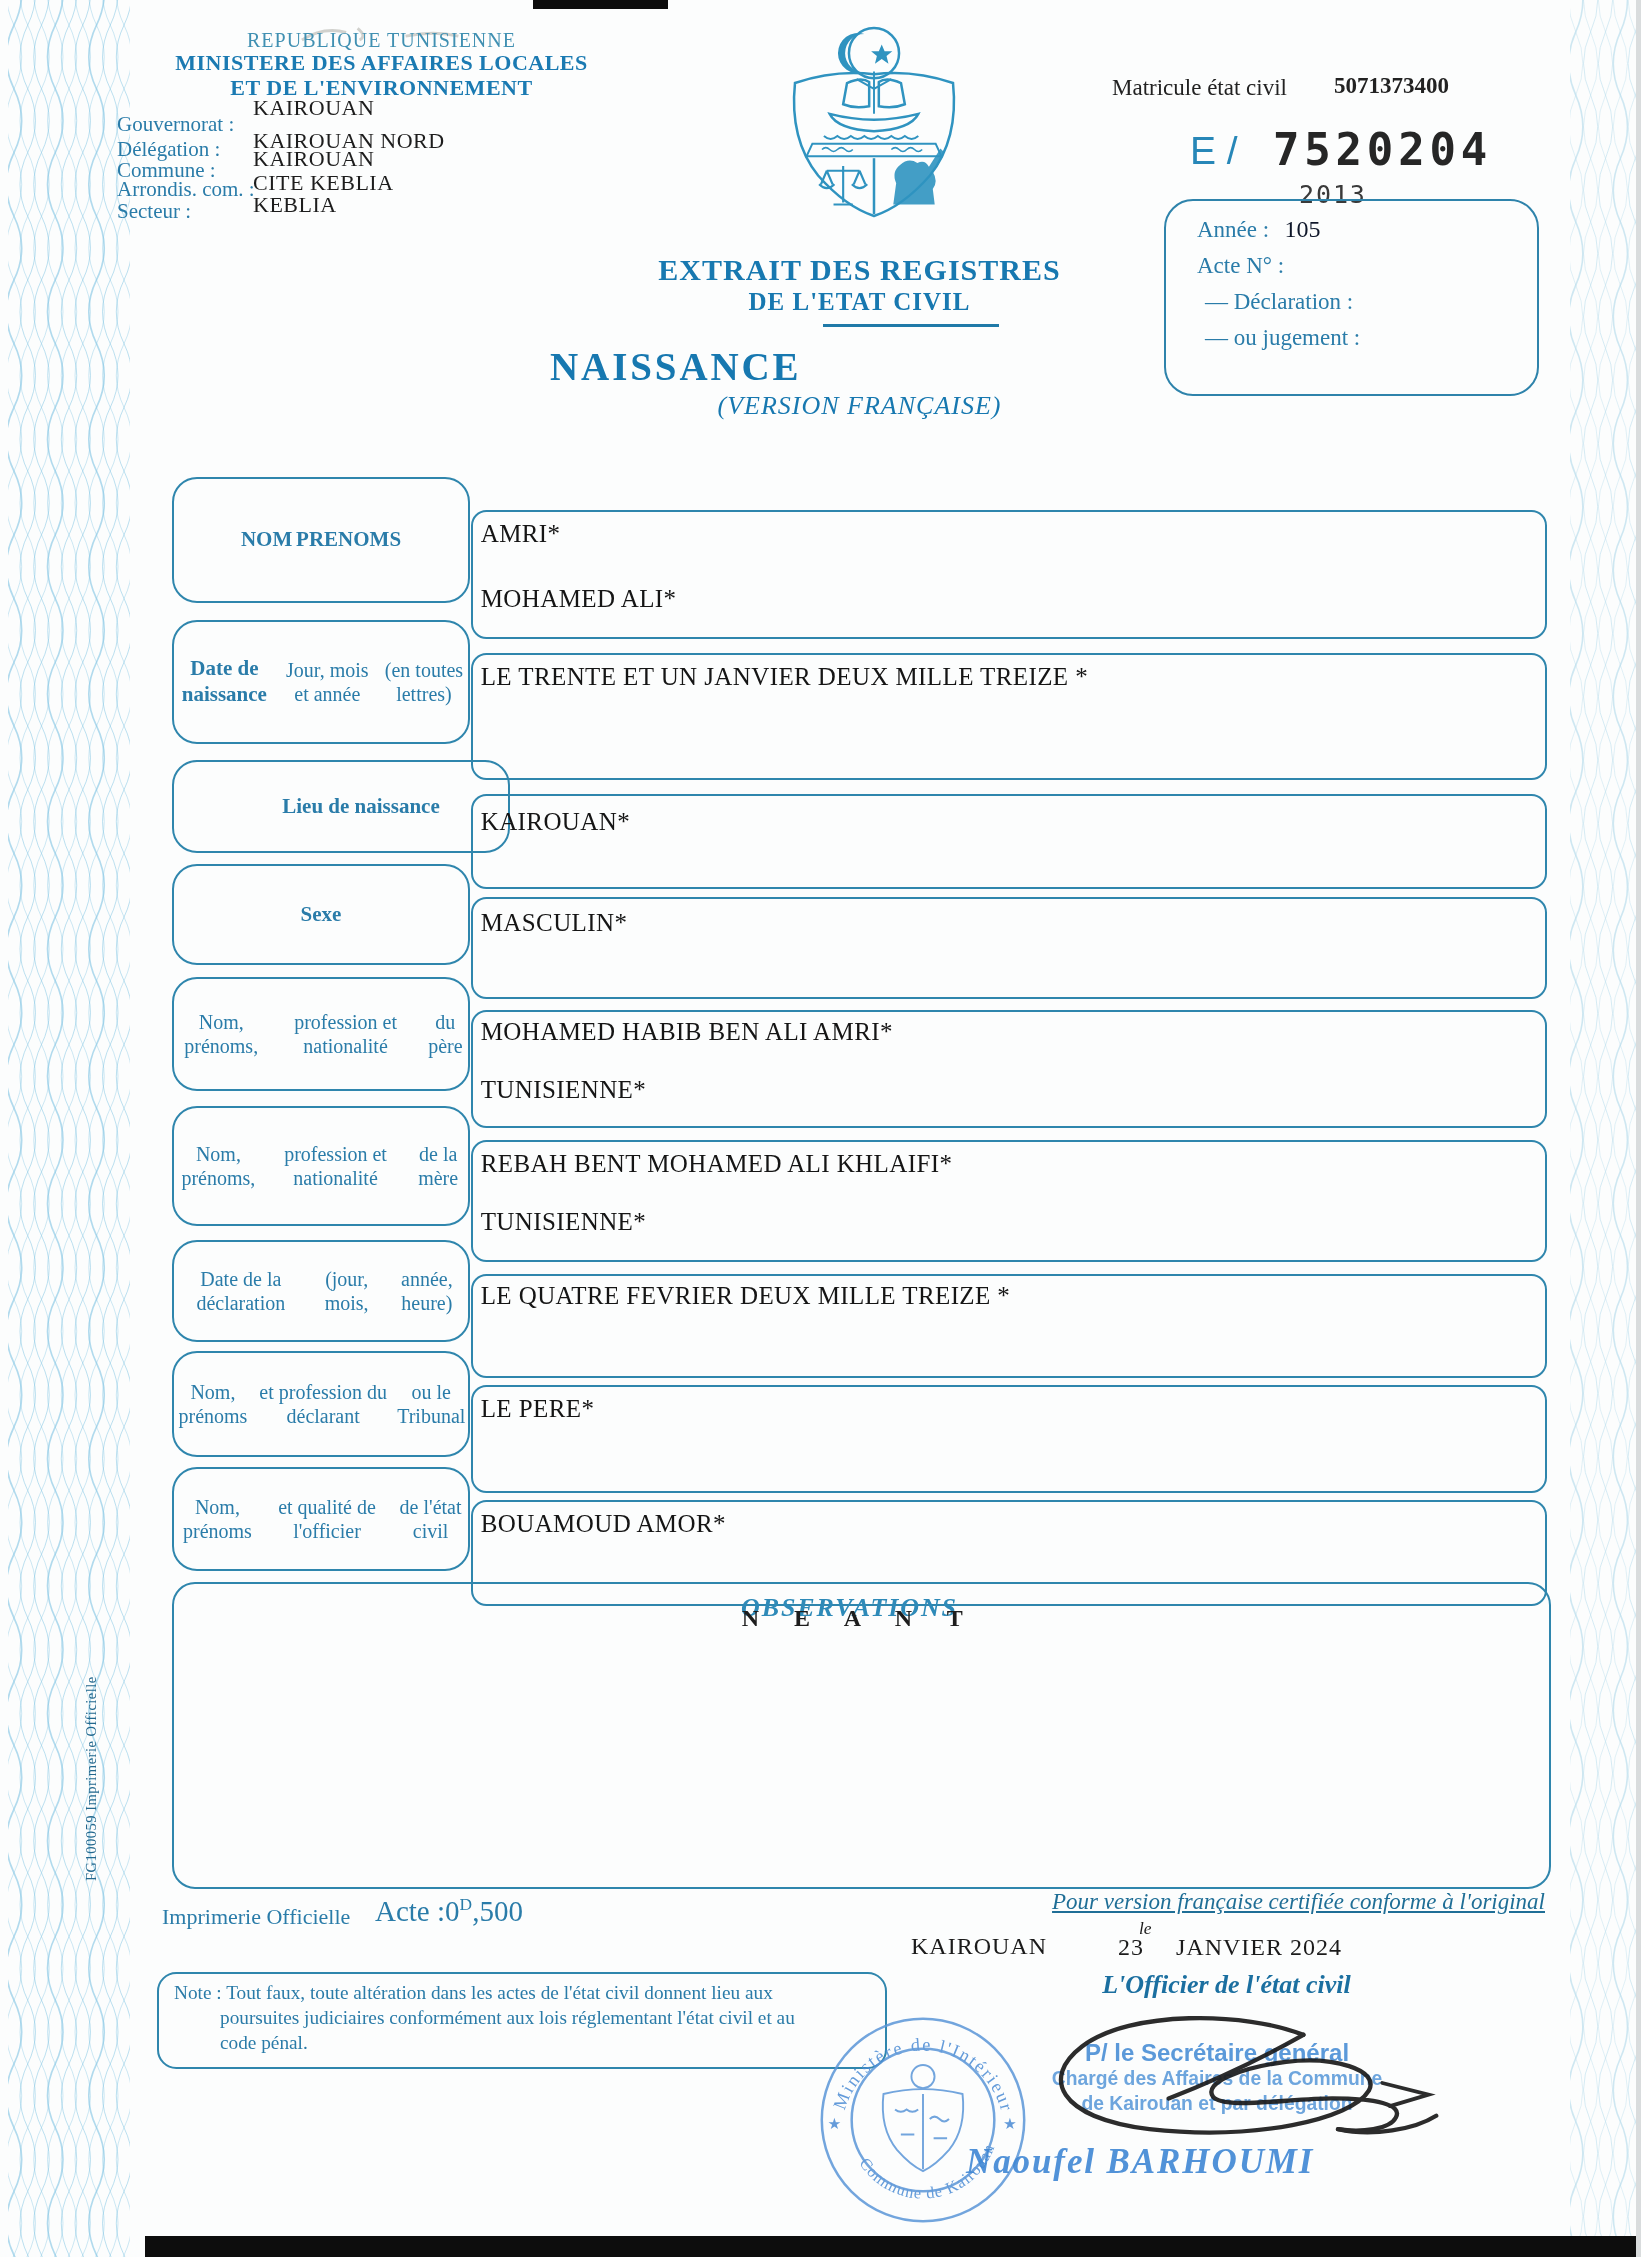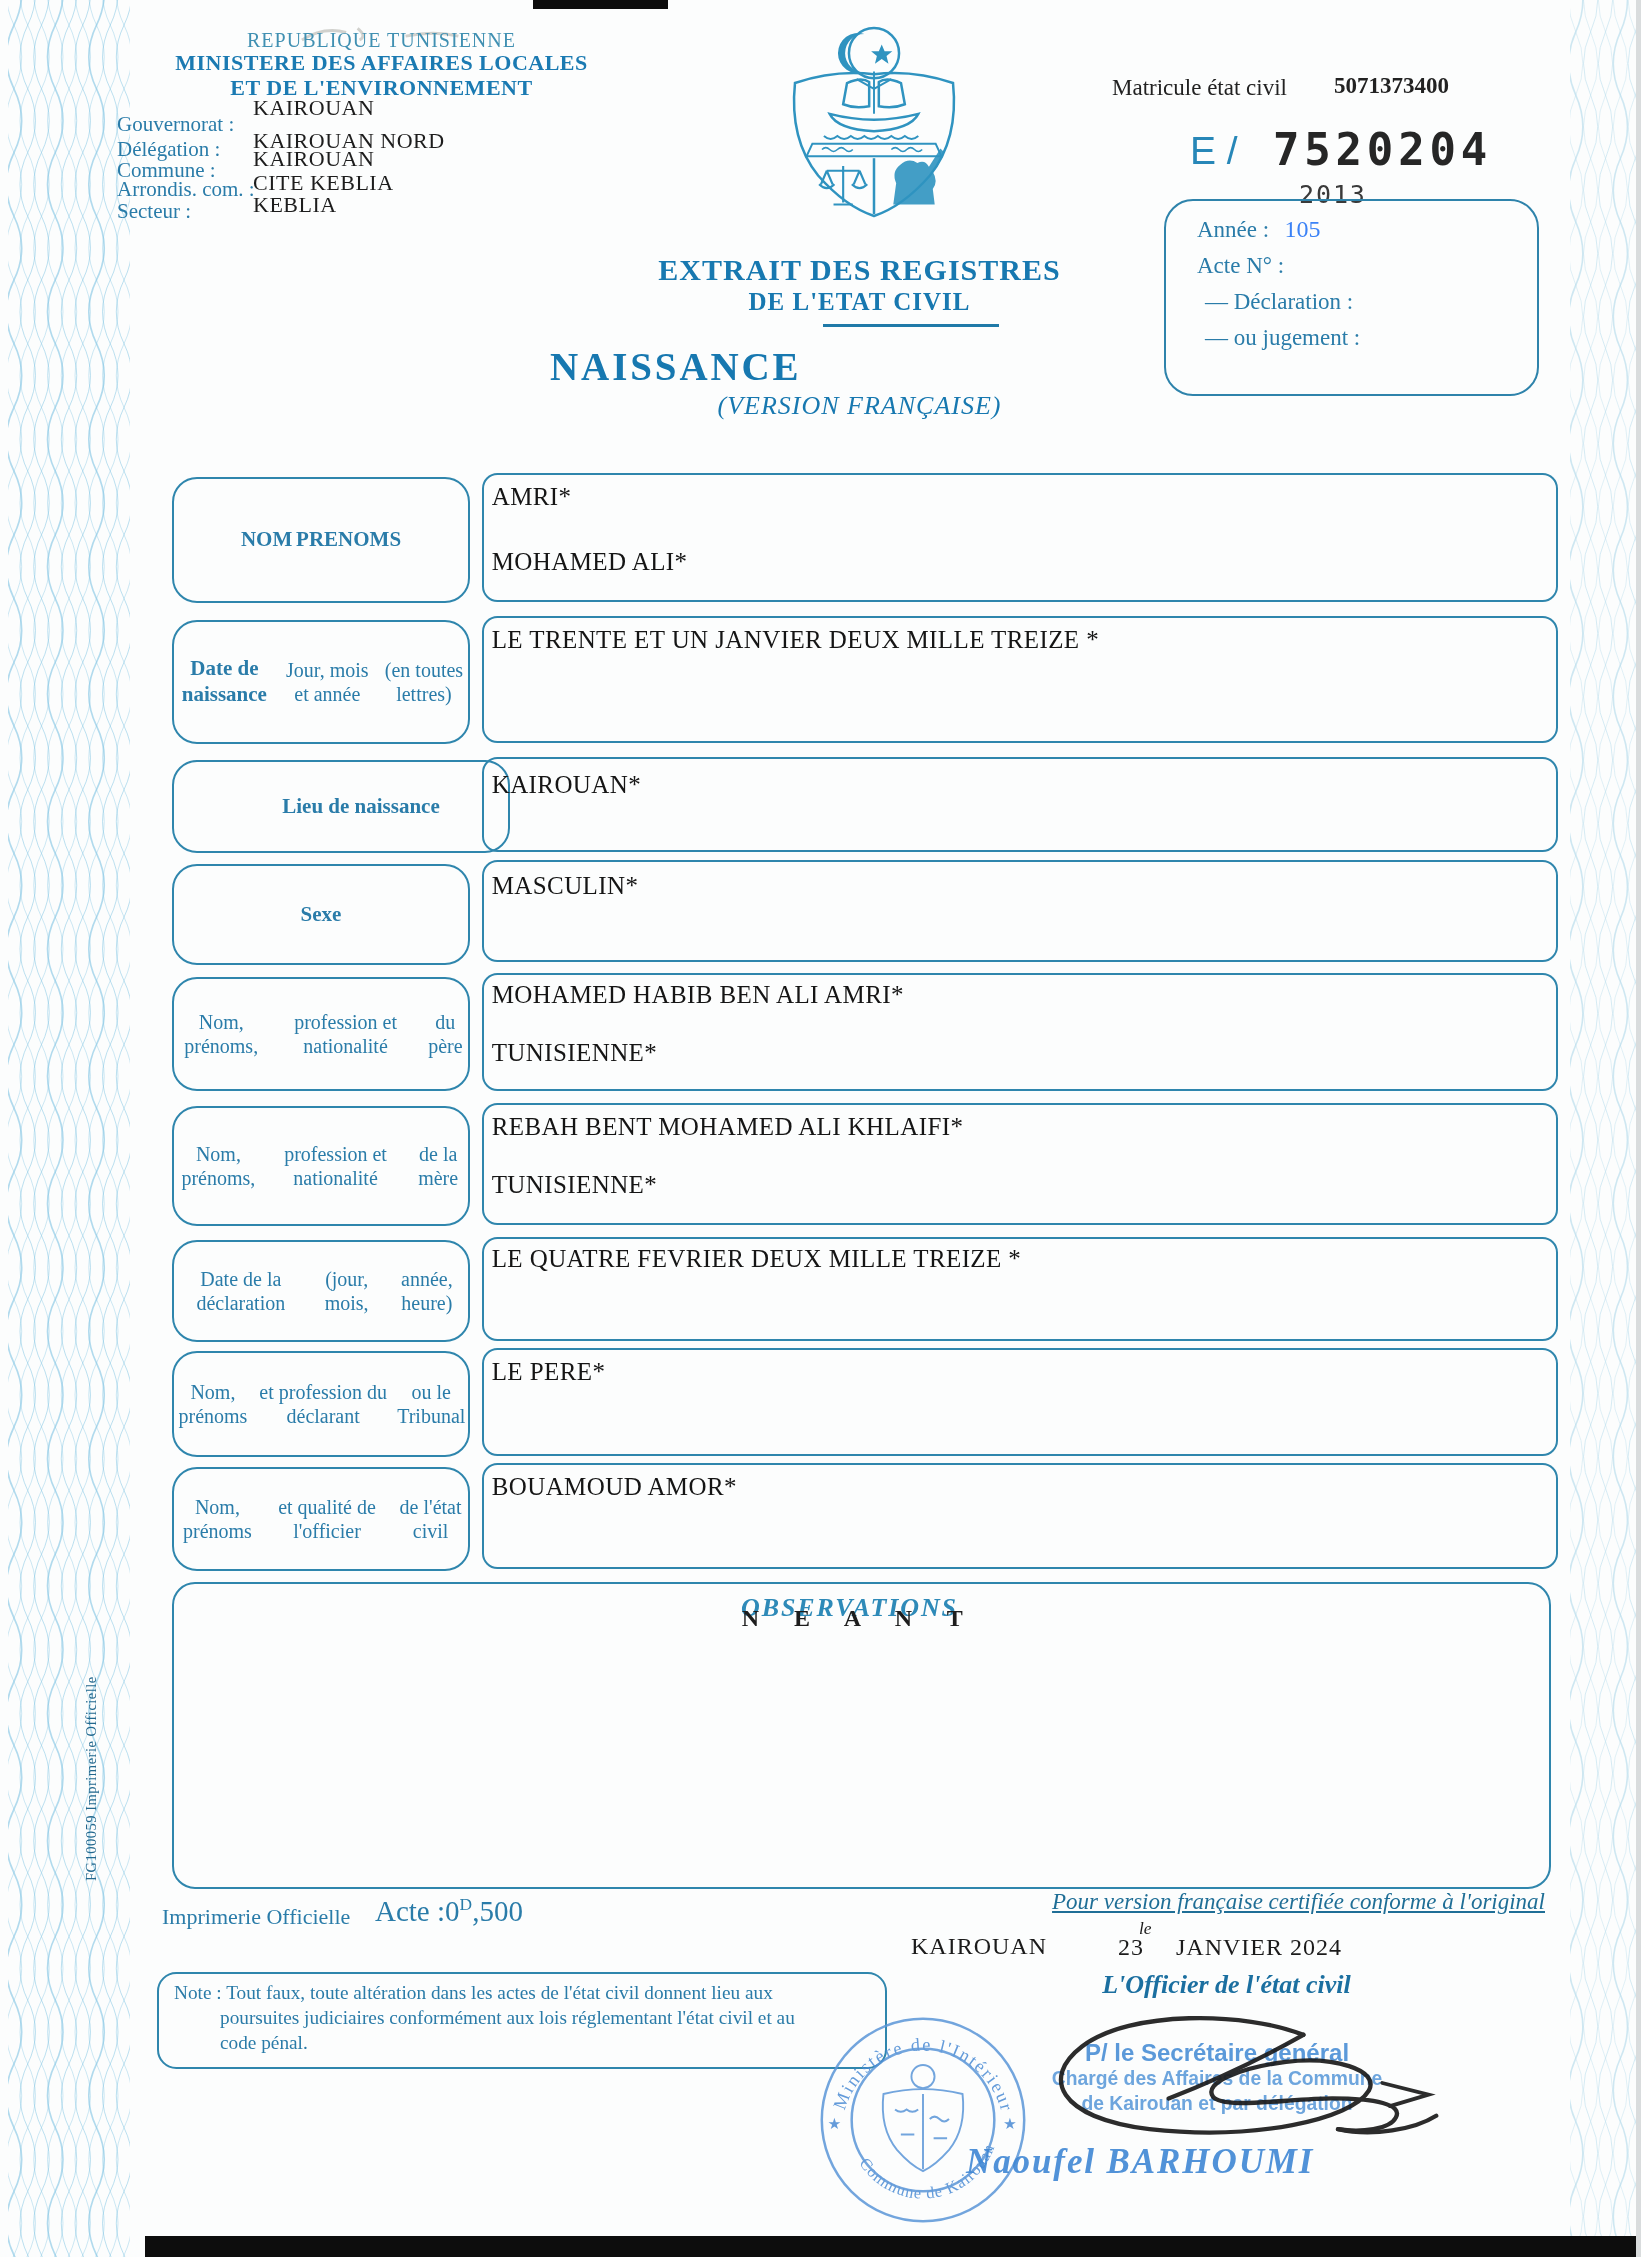--- a/index.html
+++ b/index.html
@@ -1,19 +1,19 @@
 <!DOCTYPE html>
 <html><head>
 <meta charset="utf-8">
 <style>
   html,body{margin:0;padding:0;background:#e8e8e8;}
   #page{position:relative;width:1641px;height:2257px;background:#fcfdfd;overflow:hidden;
         font-family:"Liberation Serif","DejaVu Serif",serif;}
   .abs{position:absolute;}
-  .ink{color:#3b82f6;}
+  .ink{color:#0f172a;}
   
   .rep{font-size:20px;color:#4090b2;letter-spacing:1px;}
   .min{font-size:22px;font-weight:bold;color:#1a7ab2;letter-spacing:0.5px;}
   .adm-label{font-size:21px;color:#2a7ca9;}
   .adm-value{font-size:22px;color:#1d1d1d;letter-spacing:0.5px;}
   
   .matric{font-size:23px;color:#222;}
   .eprefix{font-family:"Liberation Sans",sans-serif;font-size:39px;color:#2787b8;}
   .enumber{font-family:"DejaVu Sans Mono",monospace;font-size:44px;font-weight:bold;color:#262626;letter-spacing:4.8px;}
   .eyear{font-family:"DejaVu Sans Mono",monospace;font-size:25px;color:#3a3a3a;letter-spacing:1.9px;}
@@ -22,21 +22,21 @@
   .acte-line .ink{font-size:24px;}
   
   .t1{font-size:30px;font-weight:bold;color:#1778b0;letter-spacing:1px;}
   .t2{font-size:25px;font-weight:bold;color:#1778b0;letter-spacing:1px;}
   .t3{font-size:39px;font-weight:bold;color:#1778b0;letter-spacing:2.9px;}
   .t4{font-size:26px;font-style:italic;color:#1778b0;letter-spacing:1px;}
   .t-rule{height:2.9px;background:#1f7aa8;}
   
   .row-label{position:absolute;left:172px;width:294px;border:2.9px solid #2f86ad;border-radius:25px;
              display:flex;flex-direction:row;align-items:center;justify-content:center;gap:3.9px;}
-  .row-value{position:absolute;left:482px;width:1076px;border:2.9px solid #2f86ad;border-radius:15.4px;box-sizing:border-box;}
+  .row-value{position:absolute;left:471px;width:1076px;border:2.9px solid #2f86ad;border-radius:15.4px;box-sizing:border-box;margin-top:37px;}
   .lbl{color:#2a7ca9;font-size:20px;text-align:center;line-height:1.22;}
   .lbl.b{font-weight:bold;font-size:21px;}
   .val{position:absolute;left:7.7px;color:#151515;font-size:25px;letter-spacing:0.4px;white-space:nowrap;}
   
   .obs-box{border:2.9px solid #2f86ad;border-radius:23px;}
   .obs-title{font-size:26px;font-weight:bold;font-style:italic;color:#2e8ab8;letter-spacing:1.9px;}
   .obs-neant{font-size:24px;font-weight:bold;color:#1d1d1d;letter-spacing:14.5px;}
   
   .side-vert{transform:rotate(-90deg);transform-origin:0 0;font-size:14.5px;color:#23688e;letter-spacing:0.5px;white-space:nowrap;}
   .impr{font-size:22px;color:#2a7ca9;}

